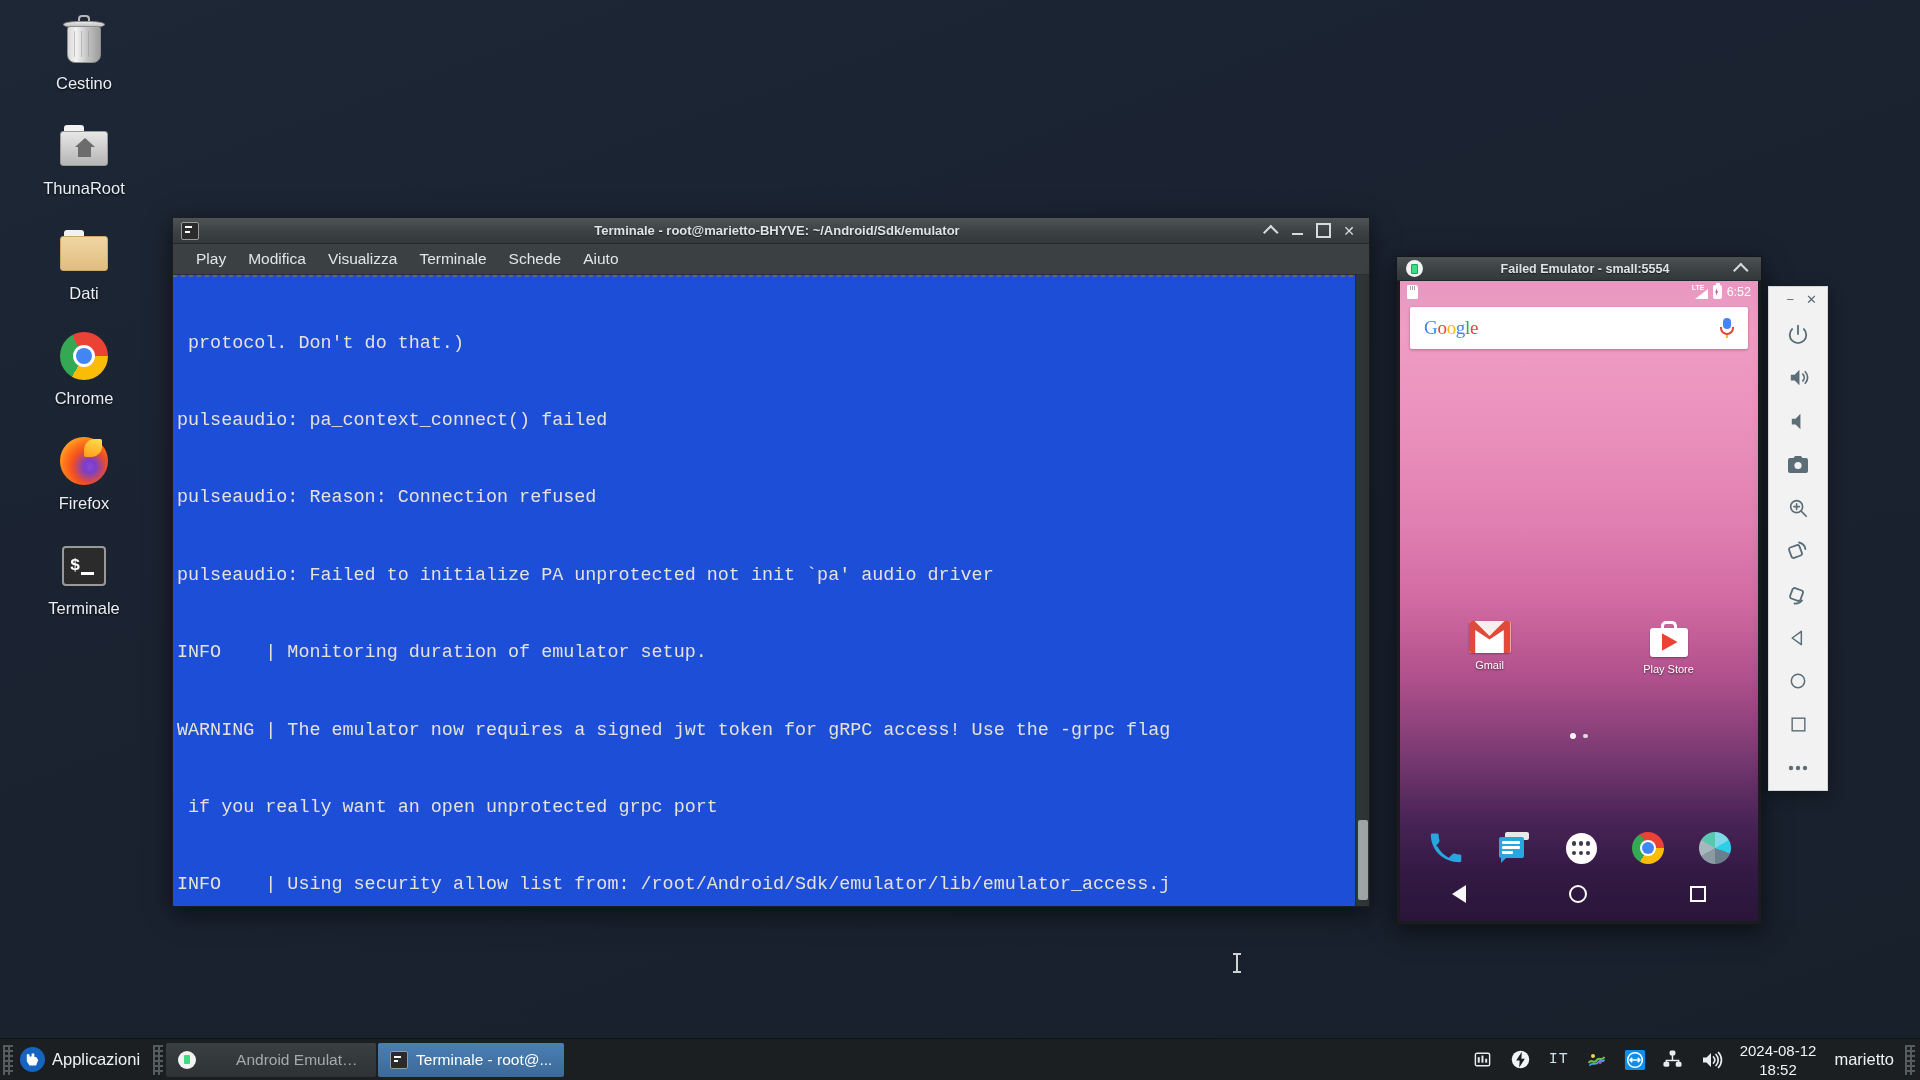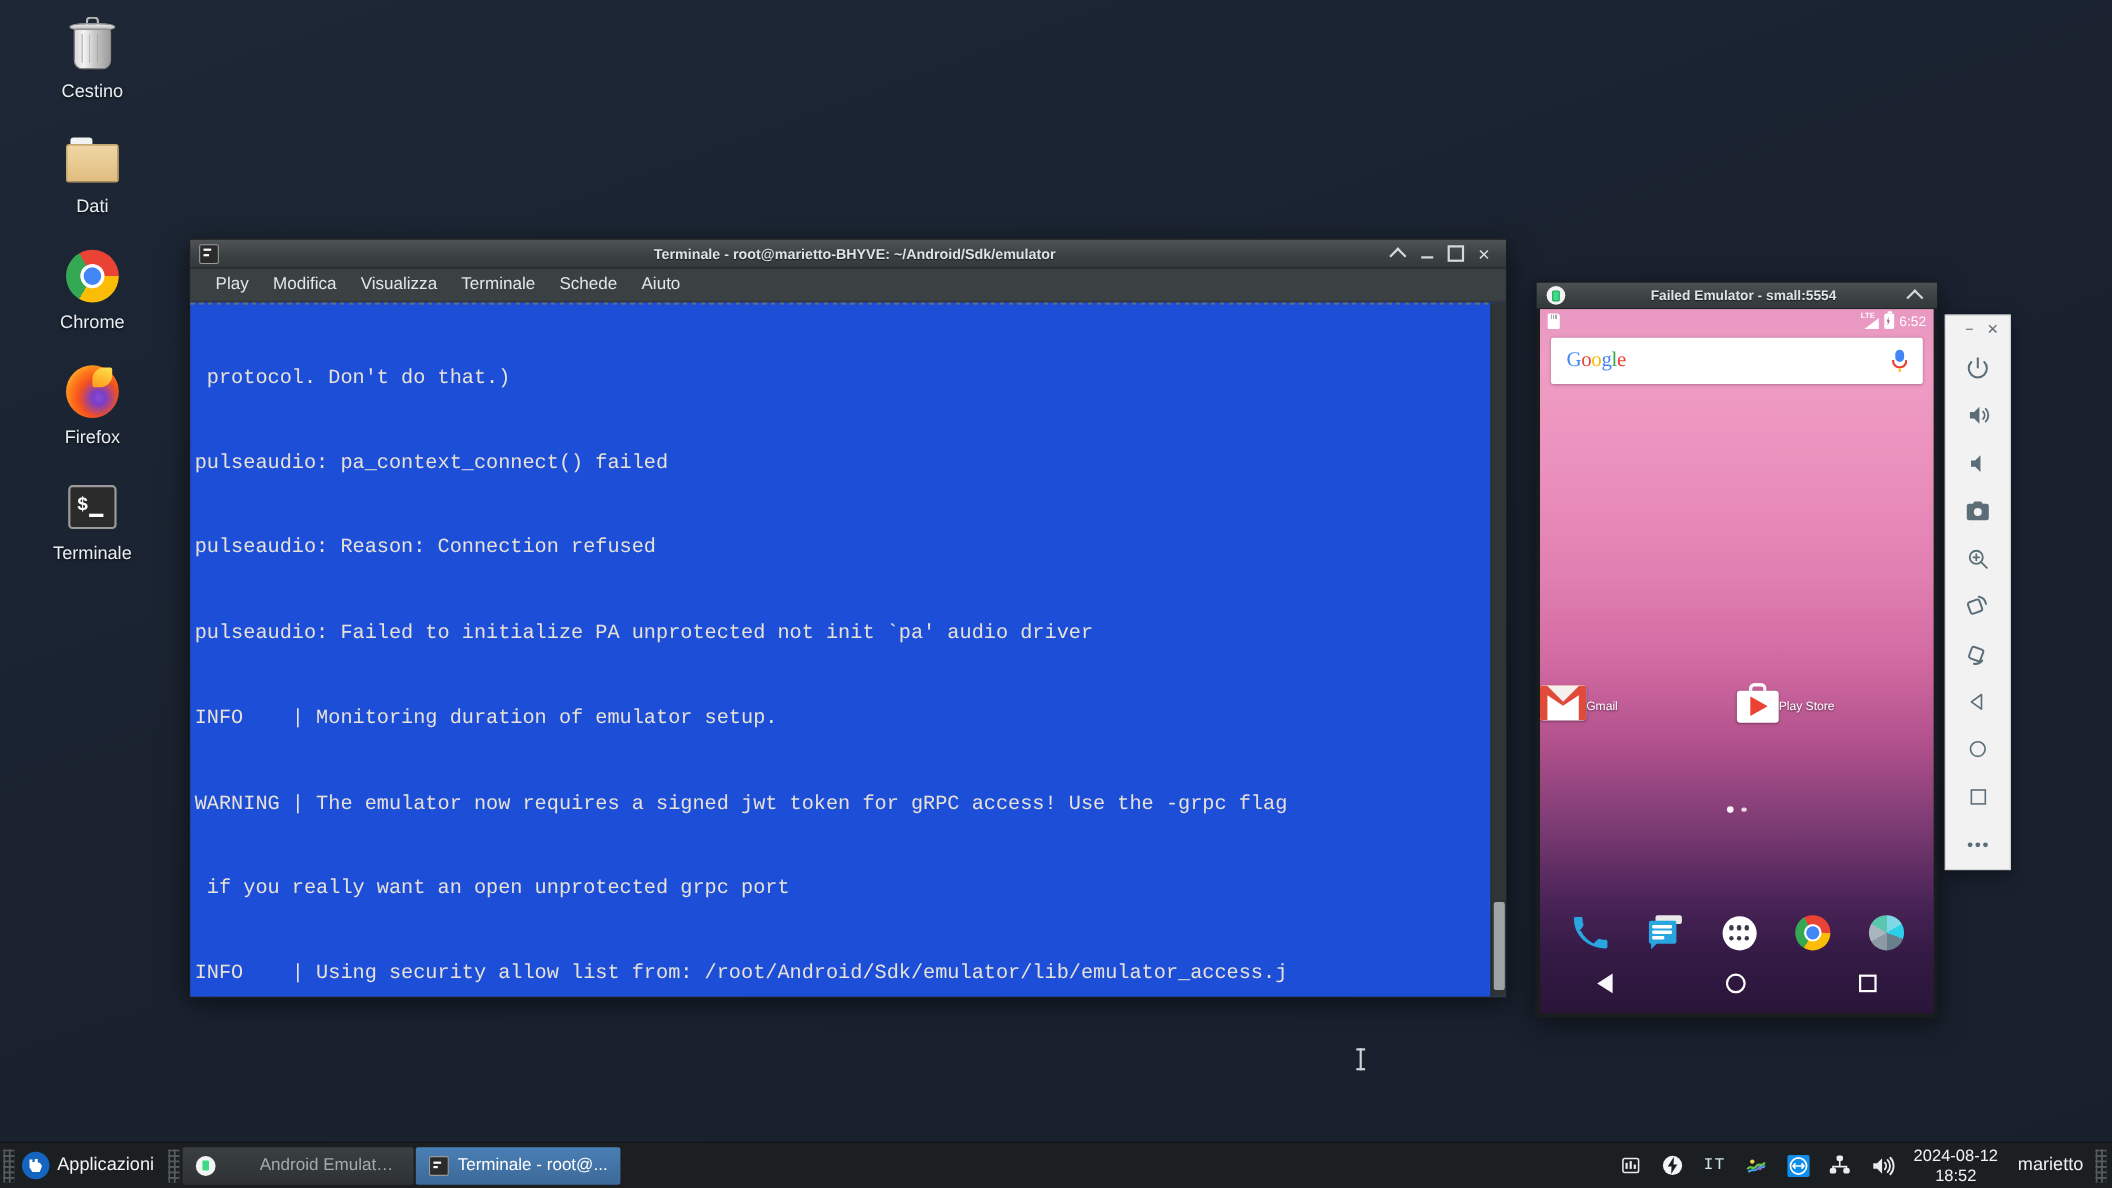--- a/index.html
+++ b/index.html
@@ -265,21 +265,21 @@
   #google-logo span:nth-child(1){color:#4285f4;} #google-logo span:nth-child(2){color:#ea4335;}
   #google-logo span:nth-child(3){color:#fbbc05;} #google-logo span:nth-child(4){color:#4285f4;}
   #google-logo span:nth-child(5){color:#34a853;} #google-logo span:nth-child(6){color:#ea4335;}
   #mic-icon { margin-left: auto; position: relative; width: 14px; height: 20px; }
   #mic-icon .cap { position:absolute; top:0; left:3px; width:8px; height:11px; background:#4285f4; border-radius:4px; }
   #mic-icon .arc { position:absolute; top:9px; left:0; width:14px; height:8px;
     border: 2px solid #ea4335; border-top: none; border-radius: 0 0 8px 8px; }
   #mic-icon .stem { position:absolute; bottom:0; left:6px; width:2px; height:3px; background:#fbbc05; }
 
   .app-grid { position: absolute; top: 340px; left: 0; right: 0; display: flex; }
-  .app-cell { flex: 1; display: flex; flex-direction: row; align-items: center; }
+  .app-cell { flex: 1; display: flex; flex-direction: column; align-items: center; }
   .app-cell .label {
     margin-top: 6px; font-size: 11px; color: #fff; text-shadow: 0 1px 2px rgba(0,0,0,.6);
   }
   .ico-gmail { width: 42px; height: 32px; position: relative;
     background: #fff; border-radius: 3px; overflow: hidden;
     box-shadow: 0 1px 2px rgba(0,0,0,.3); }
   .ico-gmail::before {
     content:""; position:absolute; top:0; left:0; width:0; height:0;
     border-left: 21px solid #e04a3a; border-right: 21px solid #e04a3a;
     border-bottom: 0 solid transparent;
@@ -420,20 +420,31 @@
       <div class="glyph">
         <div class="ico-trash">
             <div class="handle"></div>
             <div class="lid"></div>
             <div class="body"></div>
           </div>
       </div>
       <div class="lbl">Cestino</div>
     </div>
 
+    <div class="desk-icon">
+      <div class="glyph">
+        <div class="ico-folder home">
+            <div class="tab"></div>
+            <div class="bd"></div>
+            <div class="home-glyph"></div>
+            <div class="home-body"></div>
+          </div>
+      </div>
+      <div class="lbl">ThunaRoot</div>
+    </div>
 
     <div class="desk-icon">
       <div class="glyph">
         <div class="ico-folder dati">
             <div class="tab"></div>
             <div class="bd"></div>
           </div>
       </div>
       <div class="lbl">Dati</div>
     </div>

